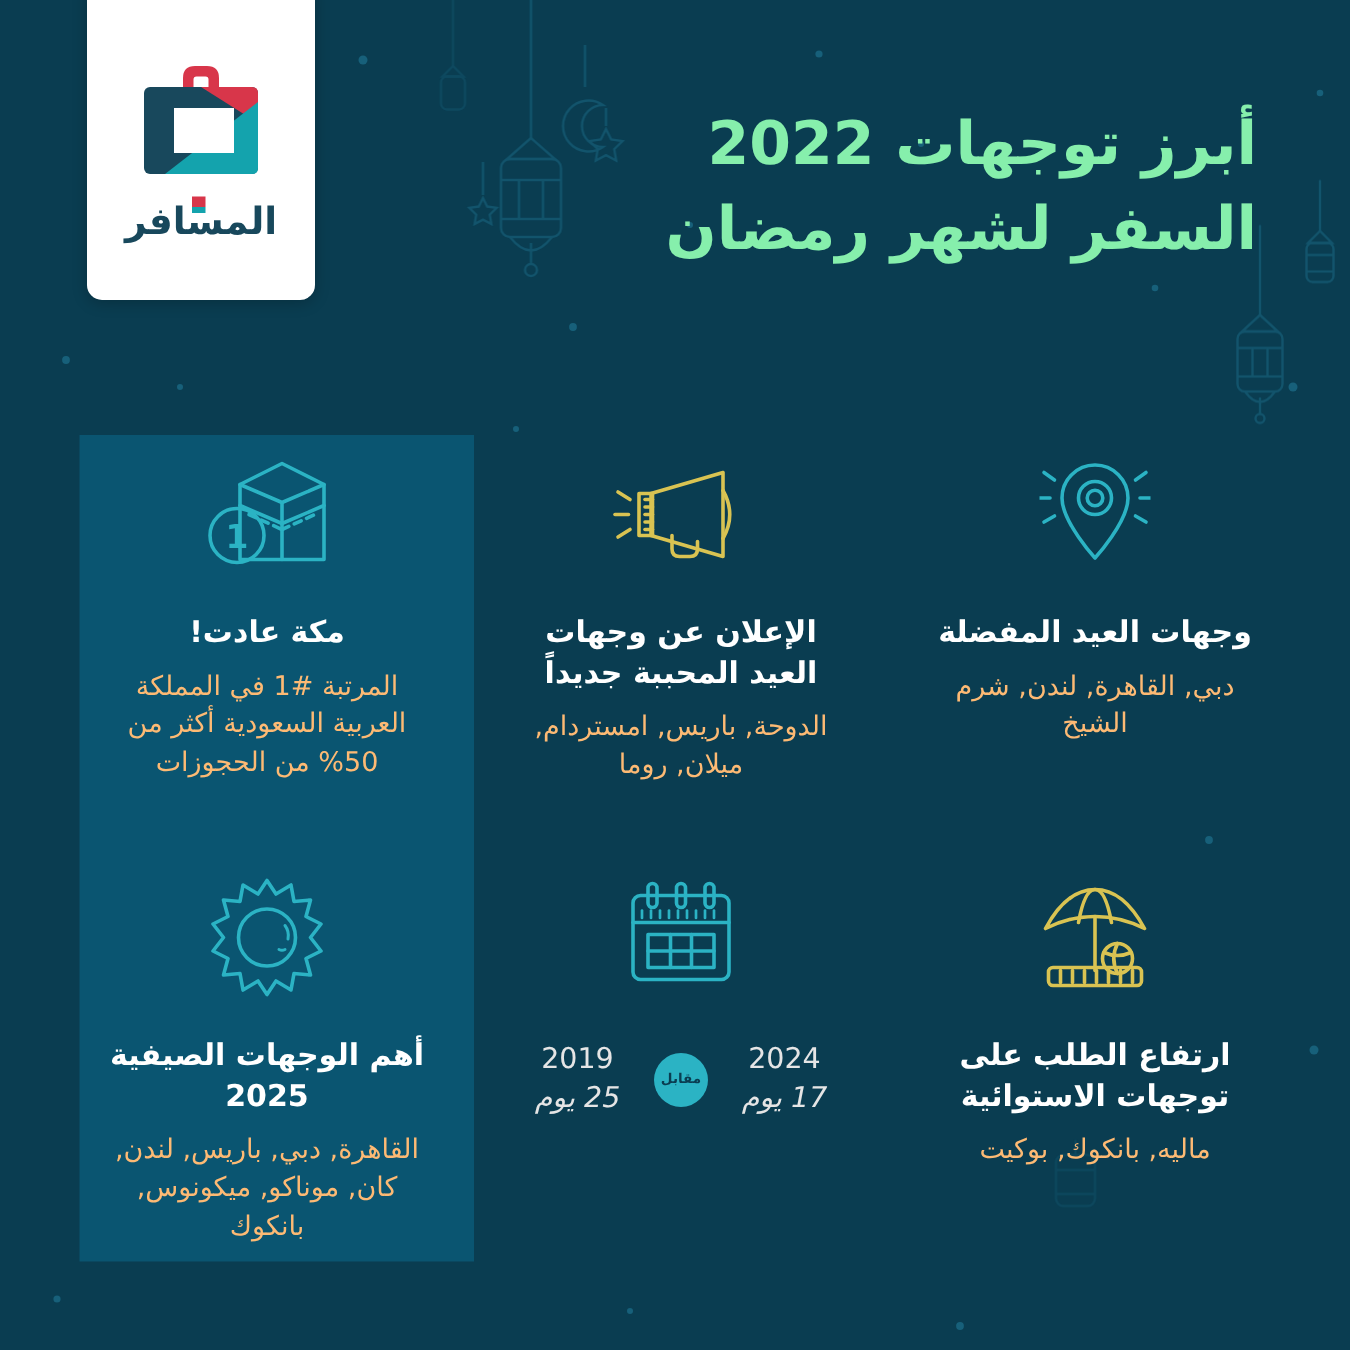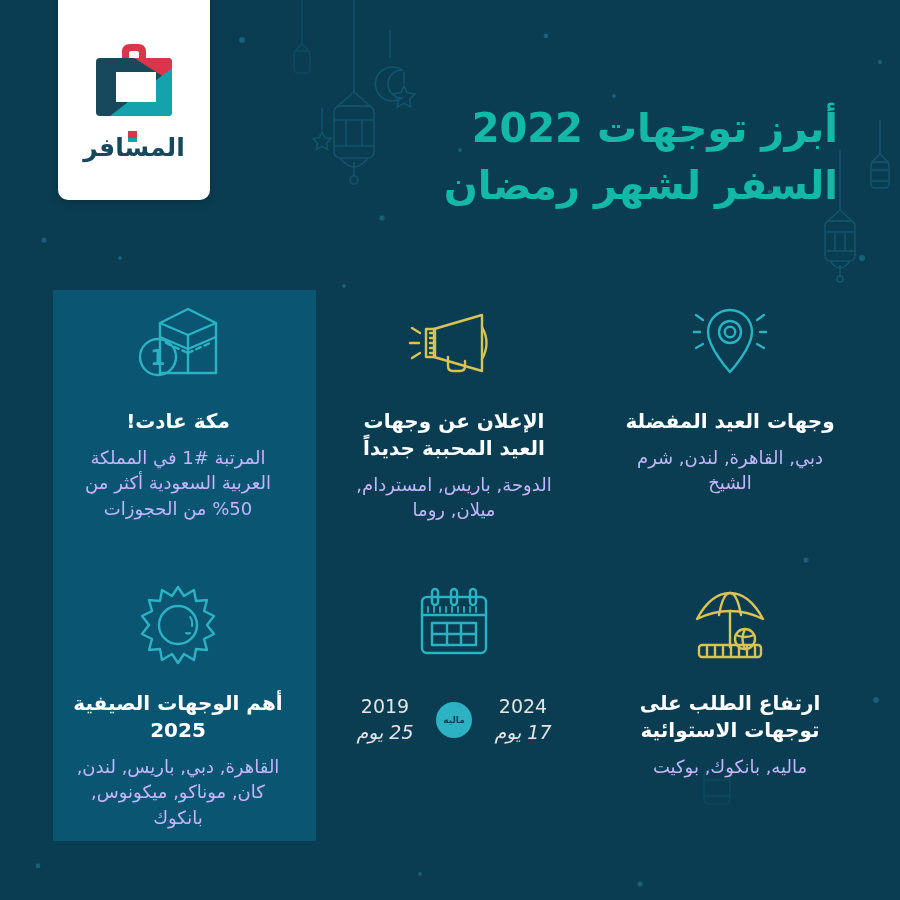--- a/index.html
+++ b/index.html
@@ -36,27 +36,26 @@
     padding-top:16px;
   }
   .logo-mark { width:92px; height:86px; }
   .logo-word { width:104px; height:34px; }
 
   
   .headline {
     position:absolute; right:62px; top:68px;
     width:470px;
     text-align:right;
-    color:#14b8a6;
+    color:#86efac;
     font-size:40px;
     font-weight:700;
     line-height:1.42;
     letter-spacing:.2px;
     direction:rtl;
-    margin-top:32px;
   }
   .headline .l { display:block; white-space:nowrap; }
 
   
   .panel {
     position:absolute; left:53px; top:290px;
     width:263px; height:551px;
     background:#0a5571;
   }
 
@@ -86,21 +85,21 @@
 
   .card-title {
     color:#ffffff;
     font-size:20px;
     font-weight:700;
     line-height:1.34;
     max-width:224px;
     margin-bottom:10px;
   }
   .card-sub {
-    color:#c4b5fd;
+    color:#fdba74;
     font-size:18px;
     font-weight:400;
     line-height:1.42;
     max-width:218px;
   }
 
   
   .compare {
     display:flex;
     align-items:center;
@@ -353,21 +352,21 @@
           <line x1="33" y1="38" x2="33" y2="60"></line>
           <line x1="47" y1="38" x2="47" y2="60"></line>
           <line x1="18" y1="49" x2="62" y2="49"></line>
         </svg>
       </div>
       <div class="compare">
         <div class="compare-side">
           <span class="compare-year">2024</span>
           <span class="compare-days">17 يوم</span>
         </div>
-        <div class="compare-badge">ماليه</div>
+        <div class="compare-badge">مقابل</div>
         <div class="compare-side">
           <span class="compare-year">2019</span>
           <span class="compare-days">25 يوم</span>
         </div>
       </div>
     </div>
 
     <div class="card">
       <div class="card-icon">
         <svg width="84" height="84" viewBox="0 0 84 84" fill="none" stroke="#2bb3c4" stroke-width="2.4" stroke-linecap="round" stroke-linejoin="round">

